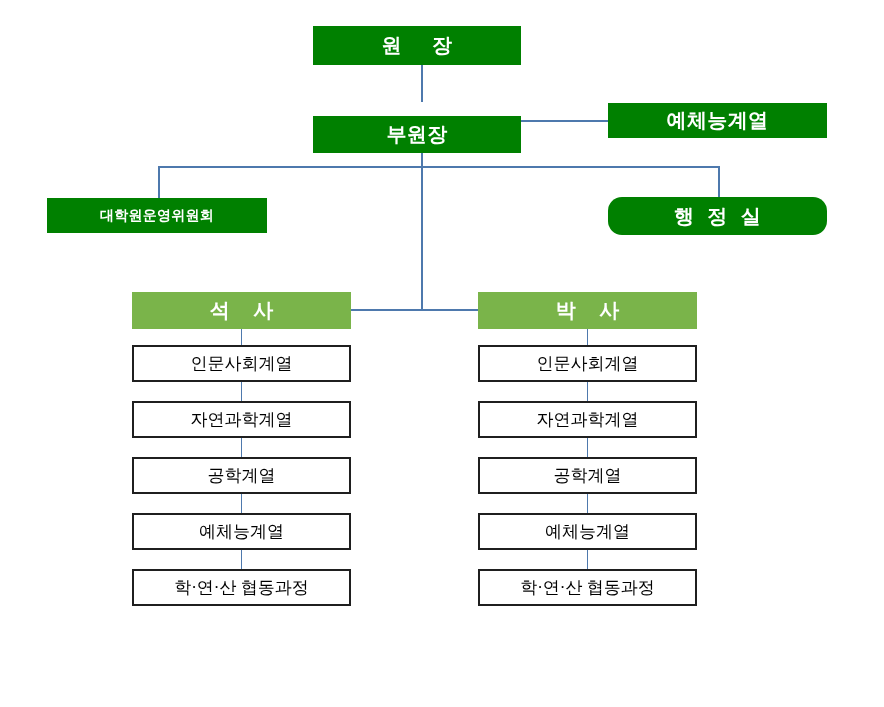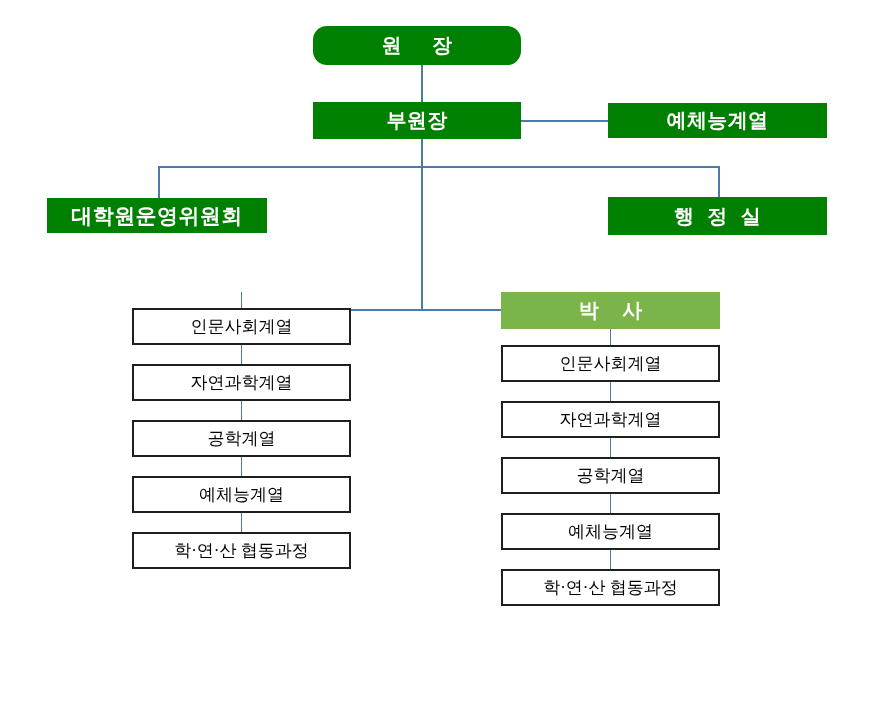--- a/index.html
+++ b/index.html
@@ -39,23 +39,23 @@
     background: var(--dark-green);
     color: var(--header-text);
     font-weight: bold;
     font-size: 20px;
     display: flex;
     align-items: center;
     justify-content: center;
     white-space: pre;
     letter-spacing: 0.02em;
   }
-  .ws-wide   { word-spacing: 1.2em; border-radius: 14px; }
+  .ws-wide   { word-spacing: 1.2em; }
   .ws-mid    { word-spacing: 0.9em; }
-  .ws-small  { word-spacing: 0.35em; }
+  .ws-small  { word-spacing: 0.35em; border-radius: 14px; }
   .column {
     position: absolute;
     top: 292px;
     width: 219px;
   }
   .col-header {
     height: 37px;
     background: var(--light-green);
     color: var(--header-text);
     font-weight: bold;
@@ -101,34 +101,35 @@
   <div class="vline" style="left:421px; top:65px;  height:37px;"></div>
   <div class="hline" style="left:521px; top:120px; width:87px;"></div>
   <div class="vline" style="left:421px; top:139px; height:27px;"></div>
   <div class="hline" style="left:158px; top:166px; width:560px;"></div>
   <div class="vline" style="left:158px; top:166px; height:32px;"></div>
   <div class="vline" style="left:718px; top:166px; height:31px;"></div>
   <div class="vline" style="left:421px; top:166px; height:143px;"></div>
   <div class="hline" style="left:351px; top:309px; width:150px;"></div>
 
   <div class="gbox ws-wide" style="left:313px; top:26px;  width:208px; height:39px;">원 장</div>
-  <div class="gbox" style="left:313px; top:102px; width:208px; height:37px;">부원장</div>
+  <div class="gbox" style="left:313px; top:116px; width:208px; height:37px;">부원장</div>
   <div class="gbox" style="left:608px; top:103px; width:219px; height:35px;">예체능계열</div>
-  <div class="gbox" style="left:47px;  top:198px; width:220px; height:35px; font-size:21px;">대학원운영위원회</div>
+  <div class="gbox" style="left:47px;  top:198px; width:220px; height:35px; font-size:14px;">대학원운영위원회</div>
   <div class="gbox ws-small" style="left:608px; top:197px; width:219px; height:38px;">행 정 실</div>
 
   <div class="column" style="left:132px;">
+    <div class="col-header ws-mid">석 사</div>
     <div class="track first">인문사회계열</div>
     <div class="track">자연과학계열</div>
     <div class="track">공학계열</div>
     <div class="track">예체능계열</div>
     <div class="track">학·연·산 협동과정</div>
   </div>
 
-  <div class="column" style="left:501px;">
+  <div class="column" style="left:478px;">
     <div class="col-header ws-mid">박 사</div>
     <div class="track first">인문사회계열</div>
     <div class="track">자연과학계열</div>
     <div class="track">공학계열</div>
     <div class="track">예체능계열</div>
     <div class="track">학·연·산 협동과정</div>
   </div>
 
 </div>
 

